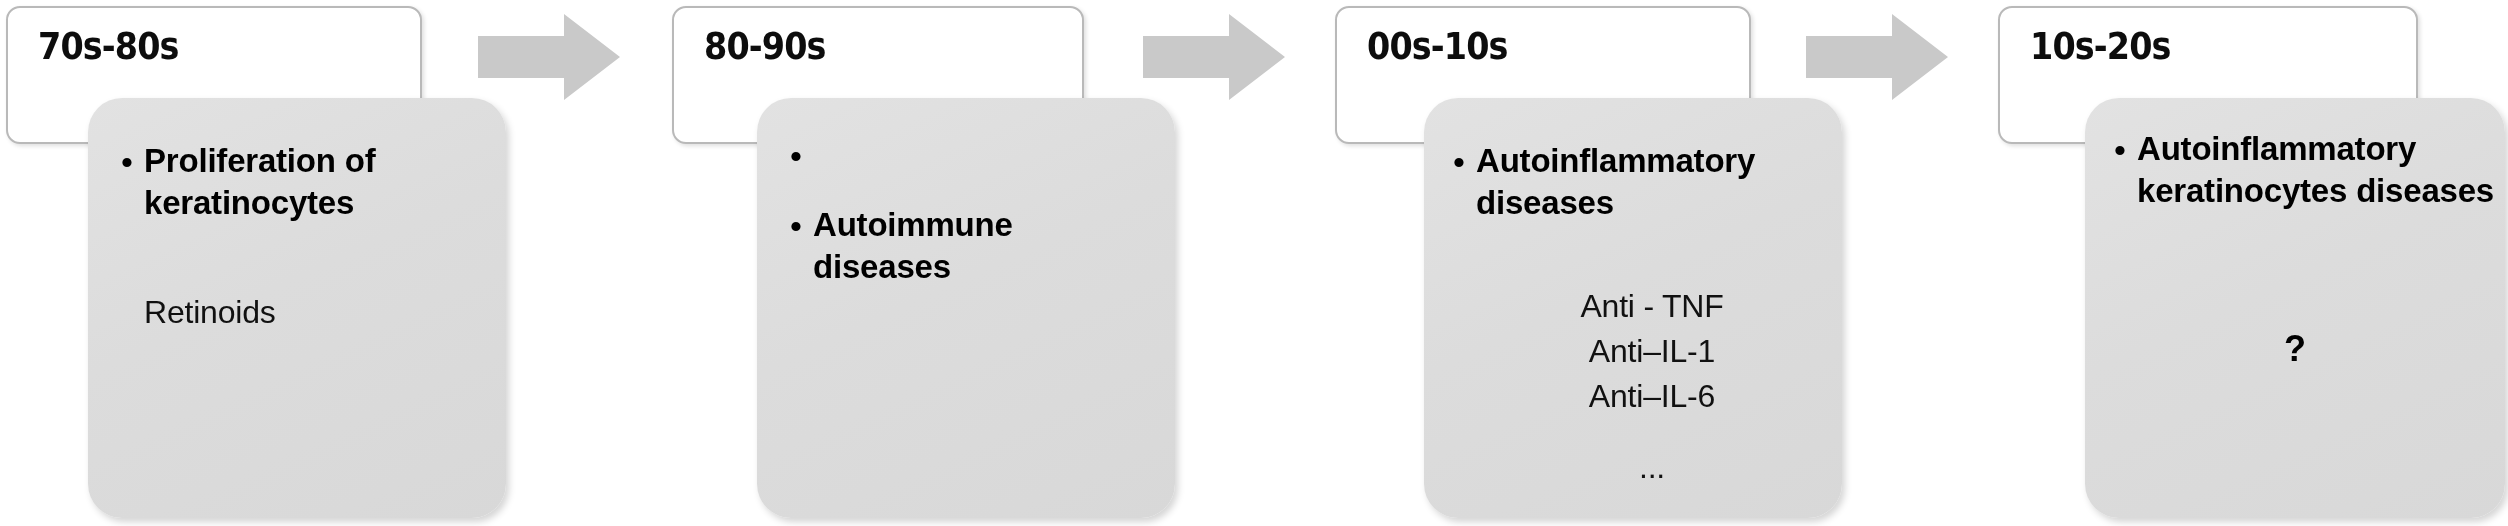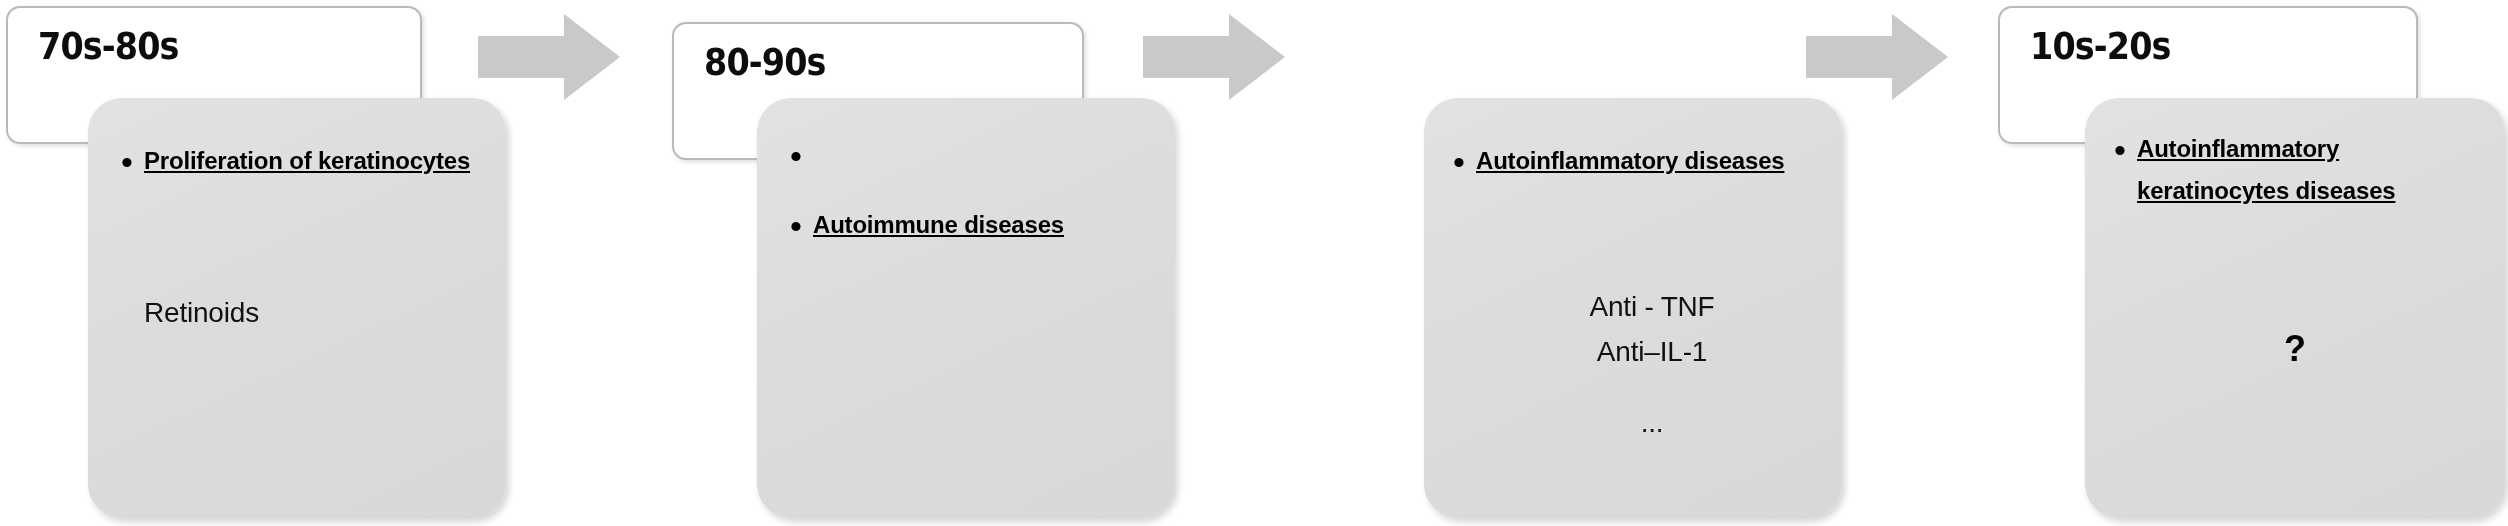--- a/index.html
+++ b/index.html
@@ -69,38 +69,37 @@
   .bullet-dot {
     width: 34px;
     flex: 0 0 34px;
     text-align: center;
     font-size: 34px;
     line-height: 44px;
     color: #000000;
   }
   .bullet-text {
     font-weight: 700;
-    font-size: 24px;
+    font-size: 33px;
     line-height: 42px;
     color: #000000;
     letter-spacing: -0.2px;
-    text-decoration: underline;
   }
   .bullet-text sub {
     font-size: 0.72em;
     vertical-align: -0.28em;
     font-weight: 700;
   }
 
   .plain-list {
     position: absolute;
     left: 0; right: 0;
   }
   .plain-line {
-    font-size: 28px;
+    font-size: 32px;
     line-height: 45px;
     color: #111111;
     letter-spacing: -0.2px;
   }
   .question {
     position: absolute;
     left: 0; right: 0;
     text-align: center;
     font-size: 36px;
     font-weight: 700;
@@ -132,21 +131,21 @@
       <div class="plain-line">Retinoids</div>
     </div>
   </div>
 
   <div class="arrow" style="left:478px; top:14px; width:142px; height:86px;">
     <svg width="142" height="86" viewBox="0 0 142 86">
       <path d="M0,22 L86,22 L86,0 L142,43 L86,86 L86,64 L0,64 Z" fill="#c9c9c9"></path>
     </svg>
   </div>
 
-  <div class="era-box" style="left:672px; top:22px; width:412px; height:138px;text-align:center;">
+  <div class="era-box" style="left:672px; top:6px; width:412px; height:138px;text-align:center;">
     <div class="era-label">80-90s</div>
   </div>
 
   <div class="card" style="left:757px; top:98px; width:418px; height:420px;">
     <div class="bullets" style="left:22px; right:22px; top:36px;">
       <div class="bullet-row">
         <div class="bullet-dot">•</div>
       </div>
       <div class="bullet-row" style="margin-top:26px;">
         <div class="bullet-dot">•</div>
@@ -154,31 +153,35 @@
       </div>
     </div>
   </div>
 
   <div class="arrow" style="left:1143px; top:14px; width:142px; height:86px;">
     <svg width="142" height="86" viewBox="0 0 142 86">
       <path d="M0,22 L86,22 L86,0 L142,43 L86,86 L86,64 L0,64 Z" fill="#c9c9c9"></path>
     </svg>
   </div>
 
+  <div class="era-box" style="left:1335px; top:6px; width:416px; height:138px;">
+    <div class="era-label">00s-10s</div>
+  </div>
 
   <div class="card" style="left:1424px; top:98px; width:418px; height:420px;">
     <div class="bullets" style="left:18px; right:10px; top:42px;">
       <div class="bullet-row">
         <div class="bullet-dot">•</div>
         <div class="bullet-text">Autoinflammatory diseases</div>
       </div>
     </div>
     <div class="plain-list" style="left:0; right:0; top:186px; text-align:center;margin-left:38px;">
       <div class="plain-line">Anti - TNF</div>
       <div class="plain-line">Anti–IL-1</div>
+      <div class="plain-line">Anti–IL-6</div>
       <div class="plain-line" style="margin-top:26px;">...</div>
     </div>
   </div>
 
   <div class="arrow" style="left:1806px; top:14px; width:142px; height:86px;">
     <svg width="142" height="86" viewBox="0 0 142 86">
       <path d="M0,22 L86,22 L86,0 L142,43 L86,86 L86,64 L0,64 Z" fill="#c9c9c9"></path>
     </svg>
   </div>
 

